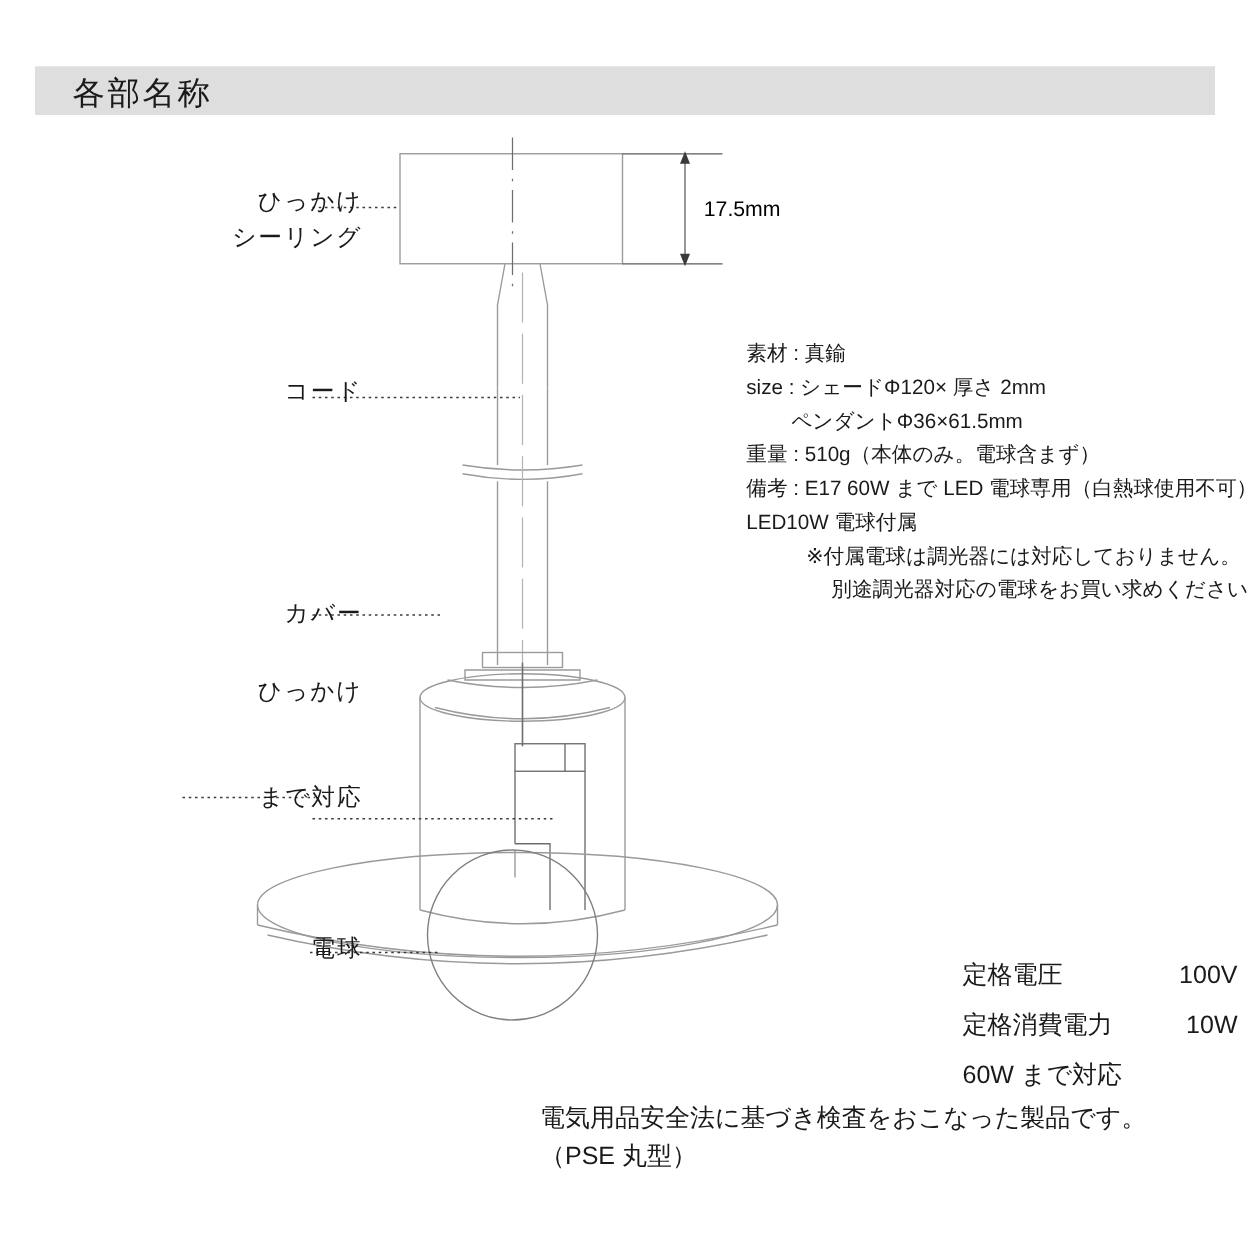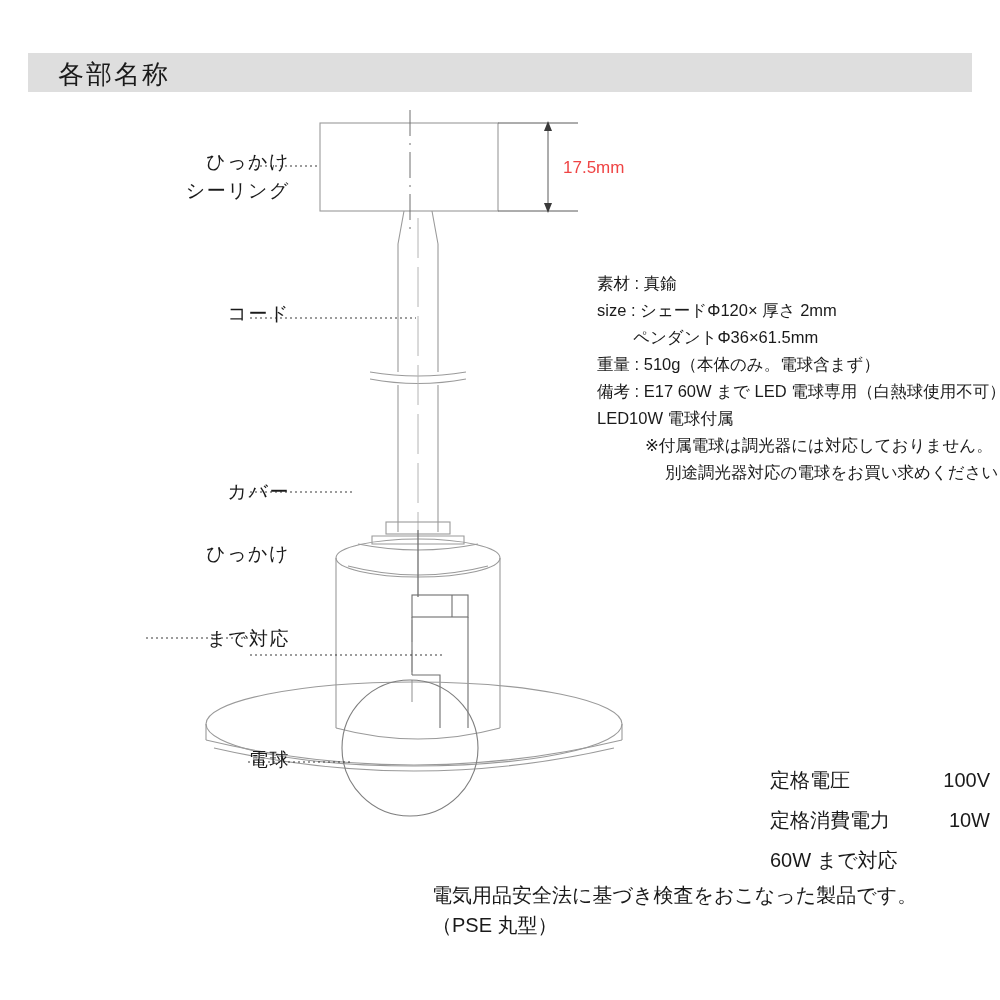--- a/index.html
+++ b/index.html
@@ -67,21 +67,21 @@
   .cl-socket  { left: 40px;  top: 540px; width: 250px; }
   .cl-shade   { left: 0px;   top: 625px; width: 290px; }
   .cl-bulb    { left: 40px;  top: 746px; width: 250px; }
 
   
   .dim-label {
     position: absolute;
     left: 563px;
     top: 158px;
     font-size: 17px;
-    color: #ef4444;
+    color: #000000;
     white-space: nowrap;
   }
 
   
   .spec-block {
     position: absolute;
     left: 597px;
     top: 250px;
     width: 400px;
     font-size: 16.5px;

